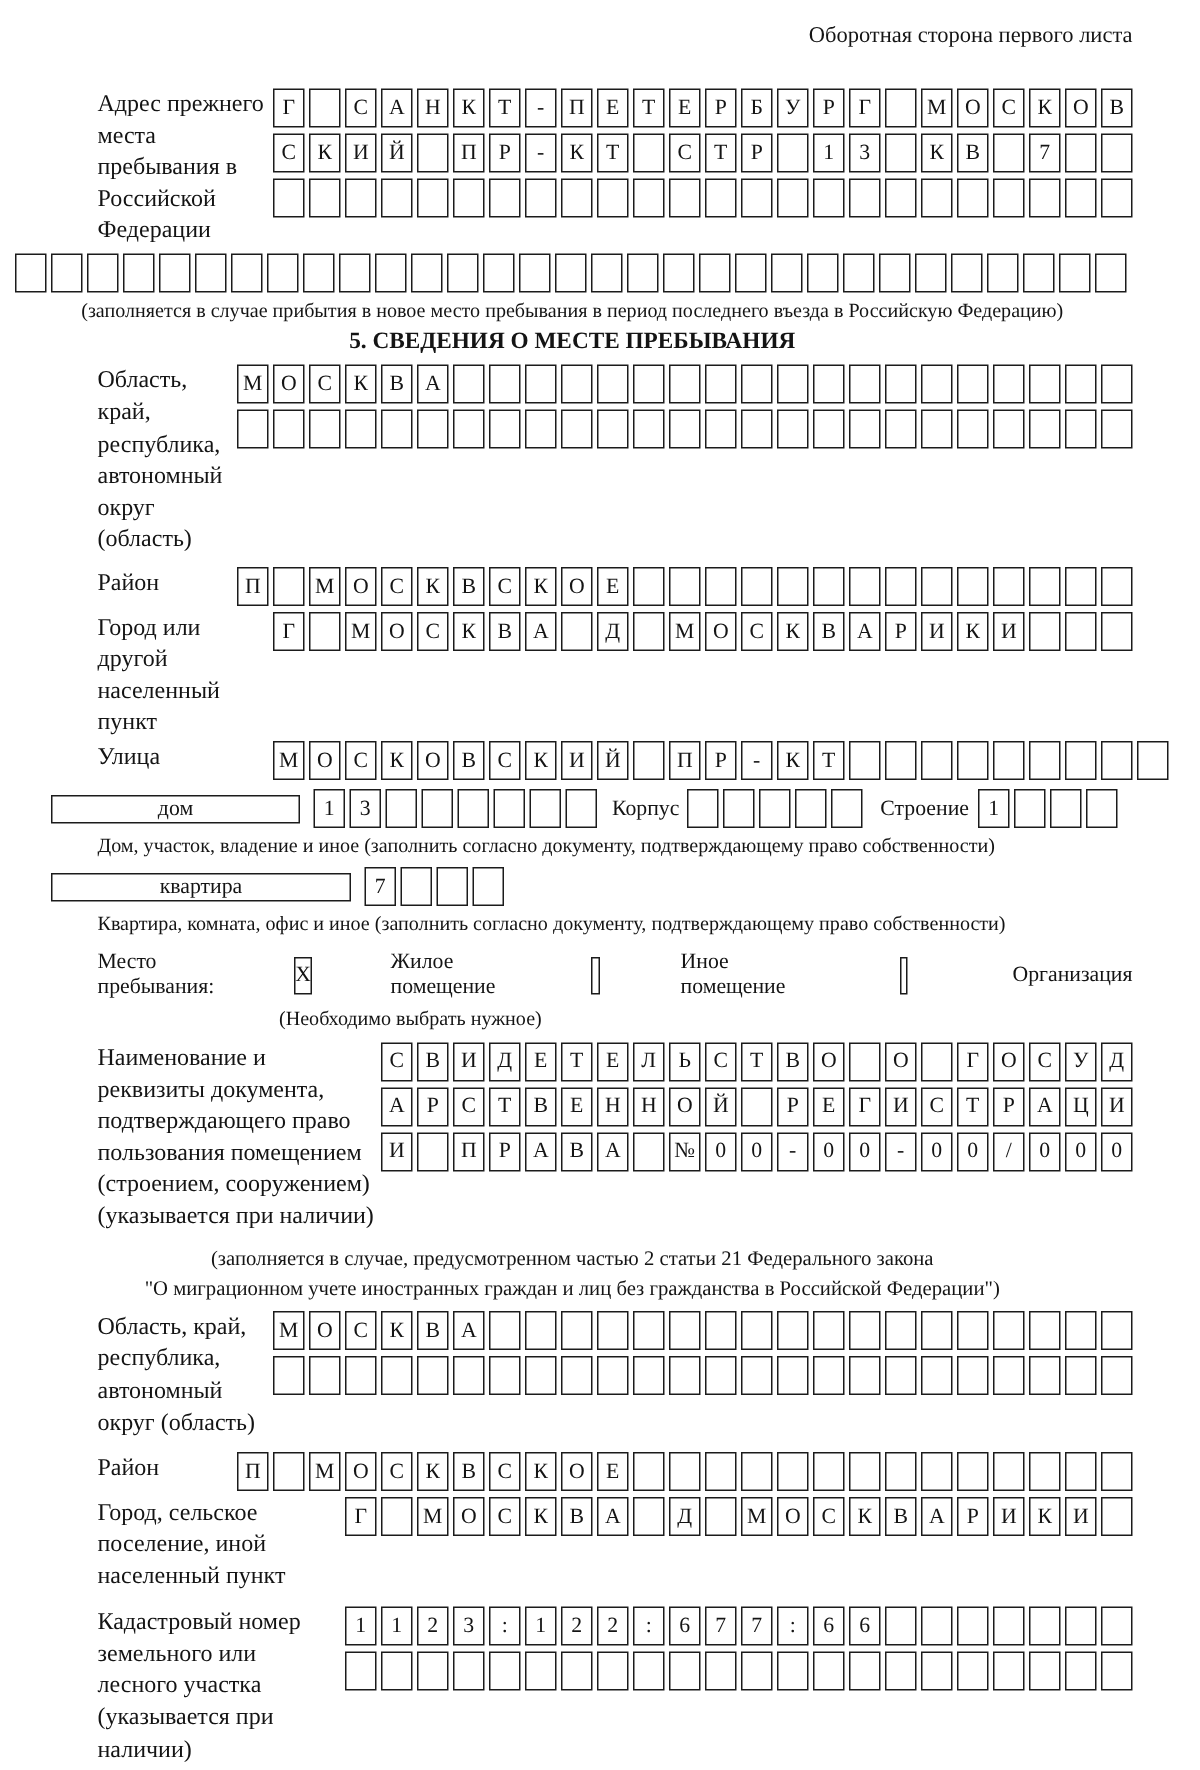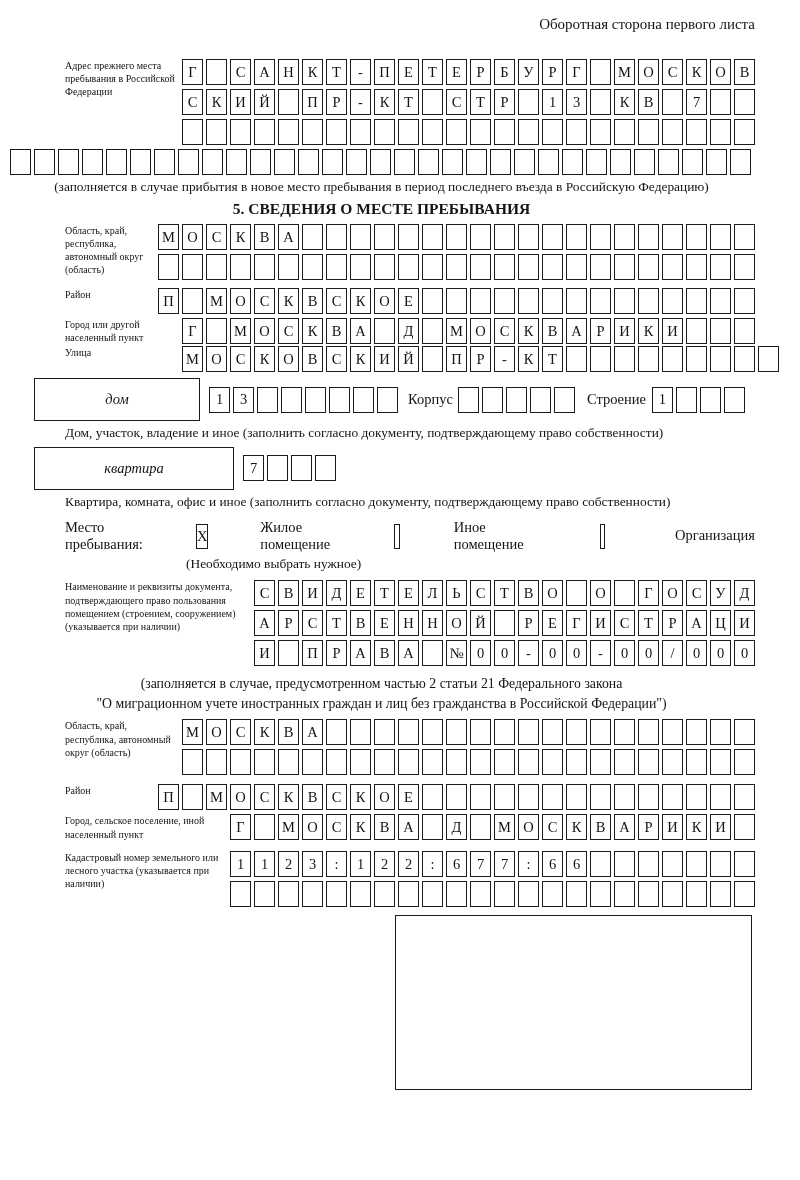--- a/index.html
+++ b/index.html
@@ -4,39 +4,39 @@
 <style>
   html,body{margin:0;padding:0;background:#fff;}
   .page{
     position:relative;width:800px;height:1180px;box-sizing:border-box;
     background:#fff;color:#141414;
     font-family:"Liberation Serif","DejaVu Serif",serif;
     padding:16px 45px 0 8px;overflow:hidden;
   }
   .hdr{text-align:right;font-size:15px;}
   .frow{display:flex;align-items:flex-start;}
-  .flabel{box-sizing:border-box;padding-left:57px;font-size:10px;line-height:1.32;}
+  .flabel{box-sizing:border-box;padding-left:57px;font-size:16px;line-height:1.32;}
   .w146{flex:0 0 146px;width:146px;}
   .w170{flex:0 0 170px;width:170px;}
   .w218{flex:0 0 218px;width:218px;}
   .w242{flex:0 0 242px;width:242px;}
   .gridstack{margin-left:auto;display:flex;flex-direction:column;gap:4px;}
   .grid{display:flex;gap:3px;}
   .grid.rt{margin-left:auto;}
   .cell{
     box-sizing:border-box;flex:0 0 21px;width:21px;height:26px;
     border:1.5px solid #1b1b1b;display:flex;align-items:center;justify-content:center;
     font-size:14.5px;line-height:1;background:#fff;
   }
   .fullrow{margin-left:2px;margin-top:4px;}
   .caption{font-size:13.4px;text-align:center;margin-top:4px;line-height:1.25;}
   .sect-title{font-weight:bold;text-align:center;font-size:15.5px;}
   .widebox{
-    box-sizing:border-box;height:43px;border:1.6px solid #1b1b1b;
-    display:flex;align-items:center;justify-content:center;font-size:14.5px;background:#fff;font-style:italic;
+    box-sizing:border-box;height:19px;border:1.6px solid #1b1b1b;
+    display:flex;align-items:center;justify-content:center;font-size:14.5px;background:#fff;
   }
   .inline-lbl{font-size:14.5px;line-height:1.2;}
   .cb{
     box-sizing:border-box;width:22px;height:25px;border:1.6px solid #1b1b1b;
     display:flex;align-items:center;justify-content:center;font-size:14.5px;background:#fff;
   }
   .placerow{display:flex;align-items:center;padding-left:57px;margin-top:8px;gap:44px;}
   .note-small{font-size:13.4px;margin-left:178px;margin-top:3px;}
   .center-note{font-size:13.8px;text-align:center;line-height:1.45;}
   .stamp{box-sizing:border-box;width:357px;height:175px;border:1.8px solid #1b1b1b;margin-left:387px;margin-top:8px;background:#fff;}

